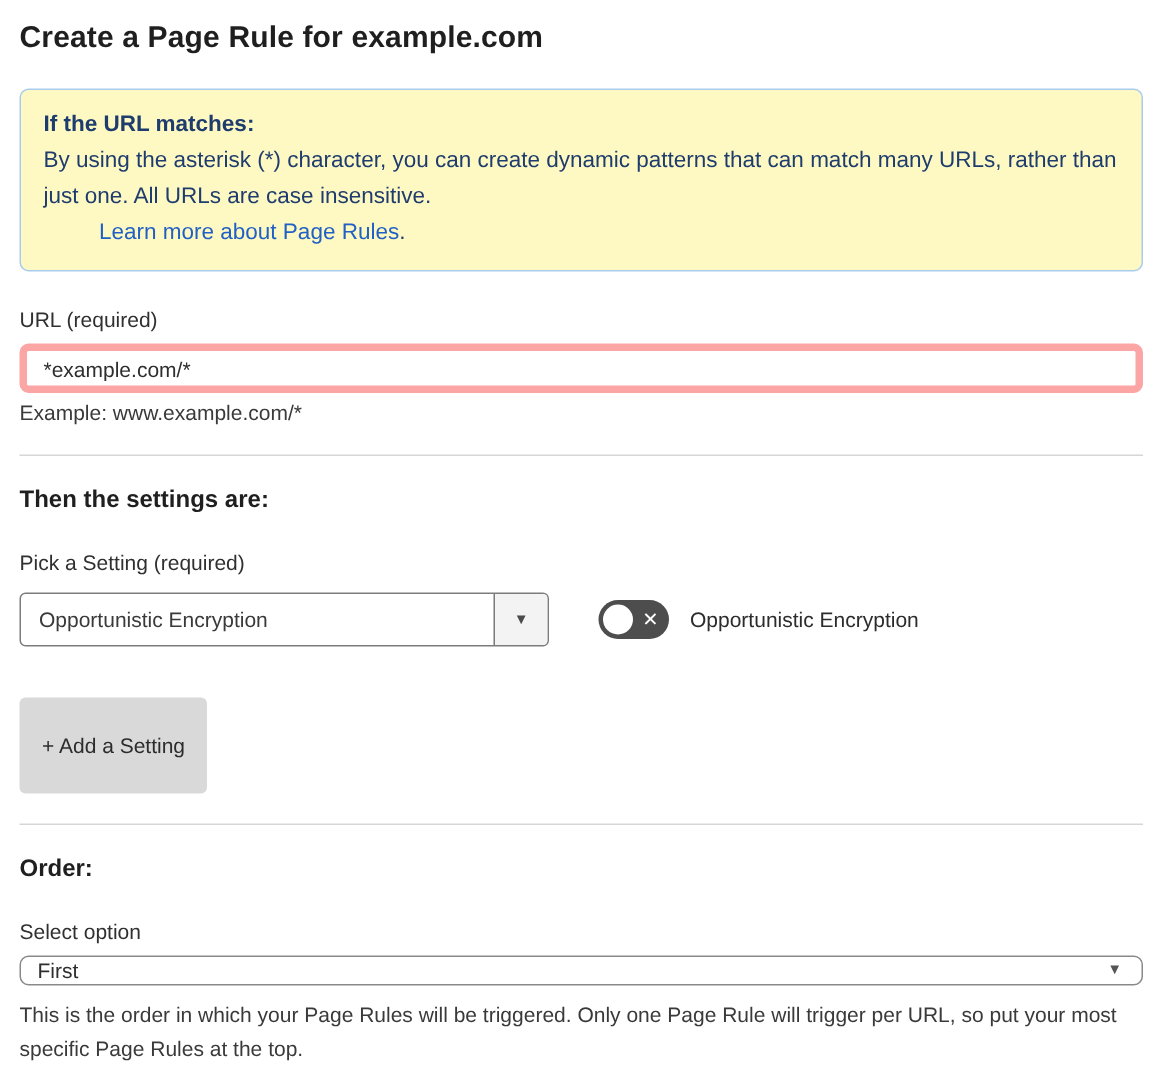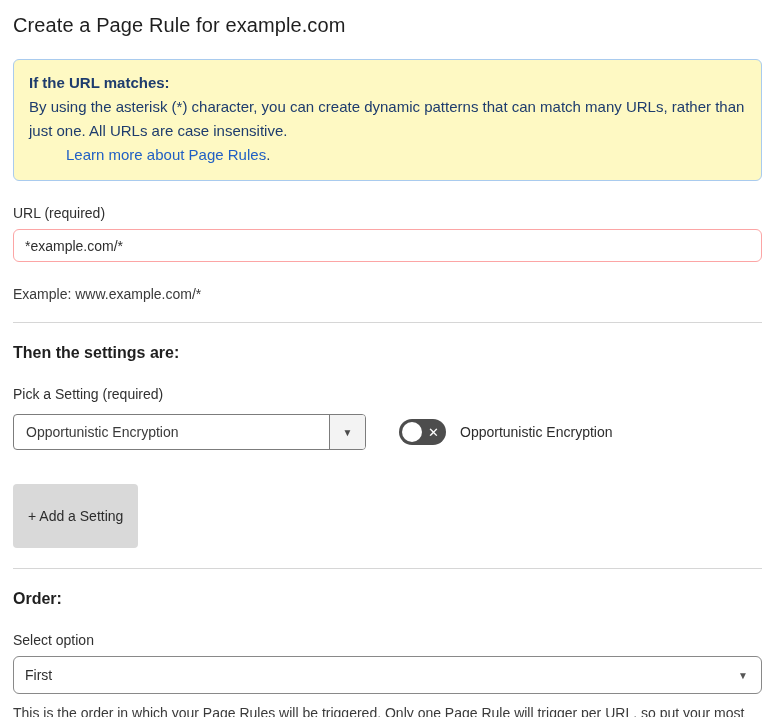--- a/index.html
+++ b/index.html
@@ -7,21 +7,21 @@
   body {
     width: 775px;
     min-height: 717px;
     font-family: "Liberation Sans", sans-serif;
     color: #222;
   }
   .page { padding: 12px 13px 20px 13px; }
 
   .page-title {
     font-size: 20px;
-    font-weight: normal;
+    font-weight: bold;
     color: #1f1f1f;
     margin-top: 2px;
     letter-spacing: 0.1px;
   }
 
   .info-box {
     margin-top: 22px;
     background: #fef9c3;
     border: 1px solid #a9cbee;
     border-radius: 6px;
@@ -40,34 +40,34 @@
   .field-label {
     font-size: 14px;
     color: #303030;
     margin-top: 24px;
     margin-bottom: 8px;
   }
 
   .text-input {
     width: 100%;
     height: 33px;
-    border: 1px solid #fca5a5;
+    border: 5px solid #fca5a5;
     border-radius: 6px;
     padding: 0 11px;
     font-size: 14px;
     font-family: "Liberation Sans", sans-serif;
     color: #2e2e2e;
     background: #fff;
     outline: none;
   }
 
   .helper-text {
     font-size: 14px;
     color: #3a3a3a;
-    margin-top: 24px;
+    margin-top: 5px;
   }
 
   .divider {
     border: none;
     border-top: 1px solid #d6d6d6;
     margin: 20px 0 0 0;
   }
 
   .section-heading {
     font-size: 16px;
@@ -159,21 +159,21 @@
     border-radius: 4px;
     padding: 24px 15px;
     font-size: 14px;
     font-family: "Liberation Sans", sans-serif;
     cursor: pointer;
   }
 
   .order-select {
     position: relative;
     width: 100%;
-    height: 38px;
+    height: 20px;
     border: 1px solid #898989;
     border-radius: 6px;
     background: #fff;
     display: flex;
     align-items: center;
     padding: 0 11px;
     font-size: 14px;
     color: #2e2e2e;
     cursor: pointer;
   }

